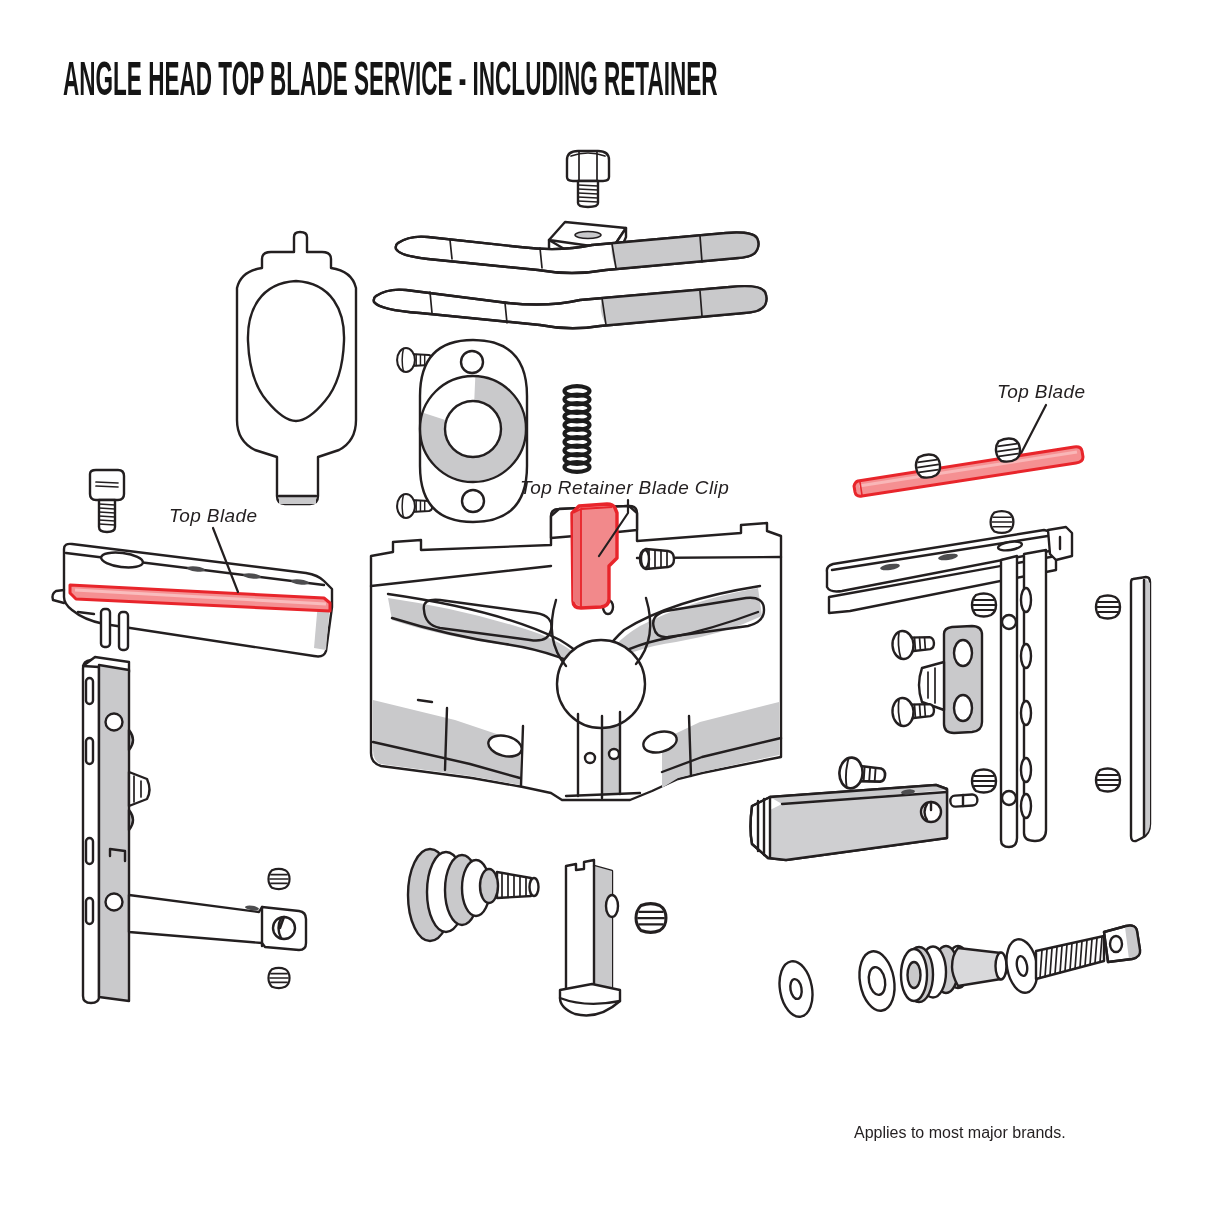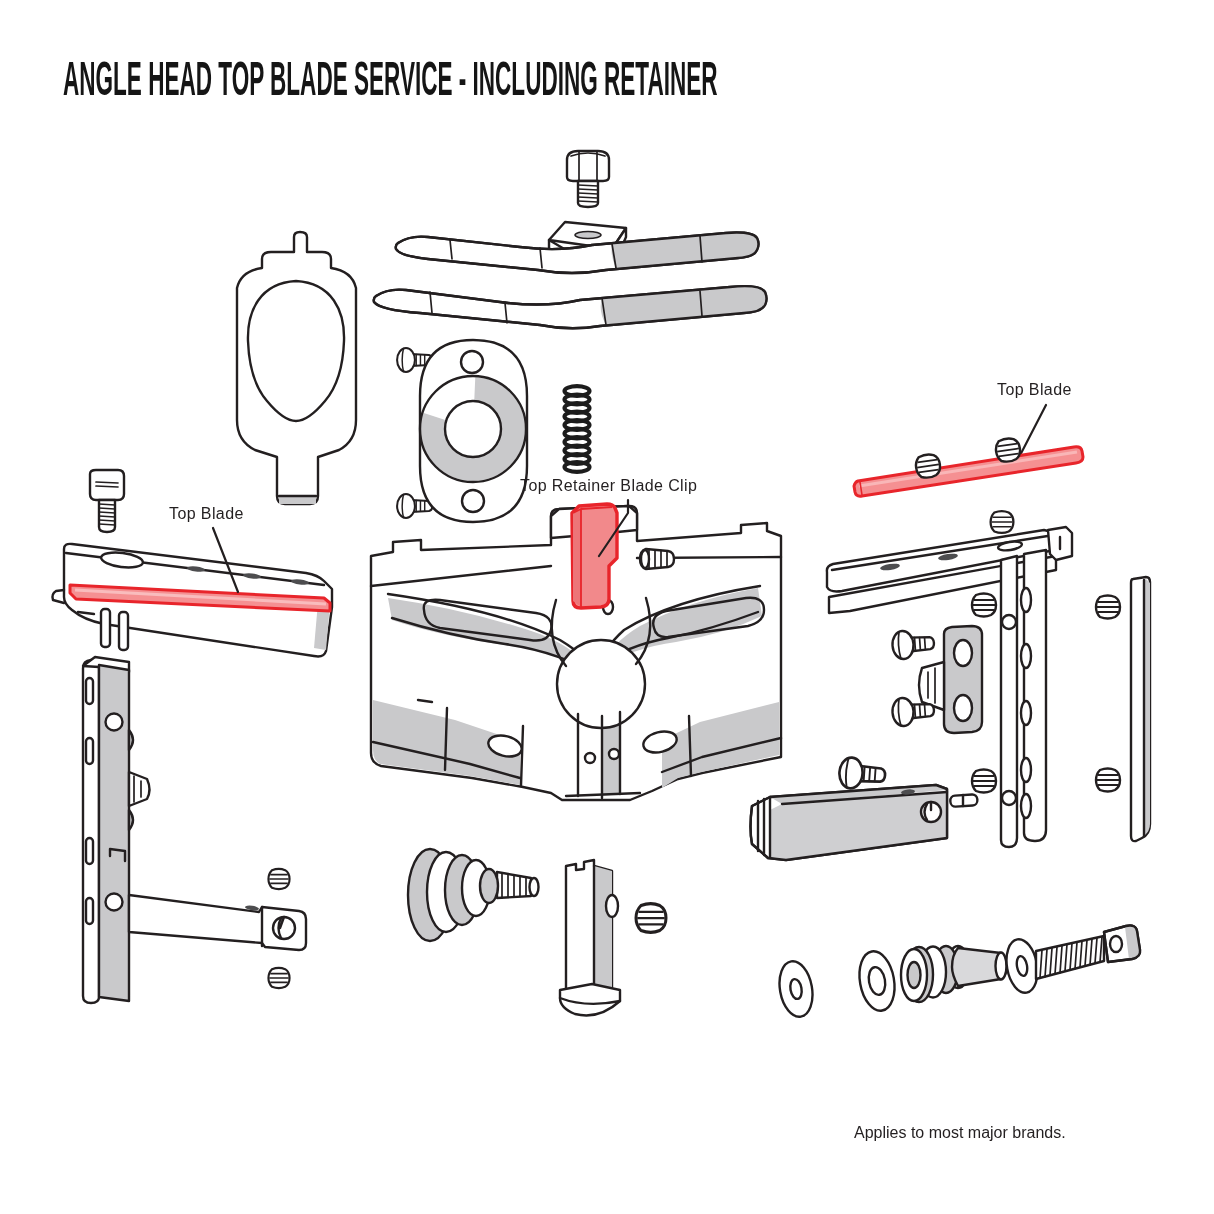--- a/index.html
+++ b/index.html
@@ -1,21 +1,21 @@
 <!DOCTYPE html>
 <html><head>
 <meta charset="utf-8">
 <style>
   html,body { margin:0; padding:0; background:#fff; }
   .page { position:relative; width:1214px; height:1214px; background:#fff; overflow:hidden;
           font-family:"Liberation Sans", sans-serif; color:#231F20;border-radius:24px; }
   .title { position:absolute; left:63px; top:50px; margin:0; font-size:49px; font-weight:bold;
            letter-spacing:0; transform:scaleX(0.46); transform-origin:left top;
            white-space:nowrap; color:#151515; }
-  .lbl { position:absolute; font-size:16px; letter-spacing:0.4px; color:#231F20; white-space:nowrap; }
+  .lbl { position:absolute; font-size:19px; letter-spacing:0.4px; color:#231F20; white-space:nowrap;font-style:italic; }
   .lbl-left  { left:169px; top:505px; }
   .lbl-clip  { left:520px; top:477px; }
   .lbl-right { left:997px; top:381px; }
   .footer { position:absolute; left:854px; top:1124px; font-size:16px; color:#231F20; white-space:nowrap; }
   svg.diagram { position:absolute; left:0; top:0; }
   .o  { fill:none;    stroke:#231F20; stroke-width:2.4; stroke-linejoin:round; stroke-linecap:round; }
   .w  { fill:#ffffff; stroke:#231F20; stroke-width:2.4; stroke-linejoin:round; }
   .g  { fill:#C9C9CB; stroke:#231F20; stroke-width:2.4; stroke-linejoin:round; }
   .gn { fill:#C9C9CB; stroke:none; }
   .t  { fill:none; stroke:#231F20; stroke-width:1.7; stroke-linecap:round; }

